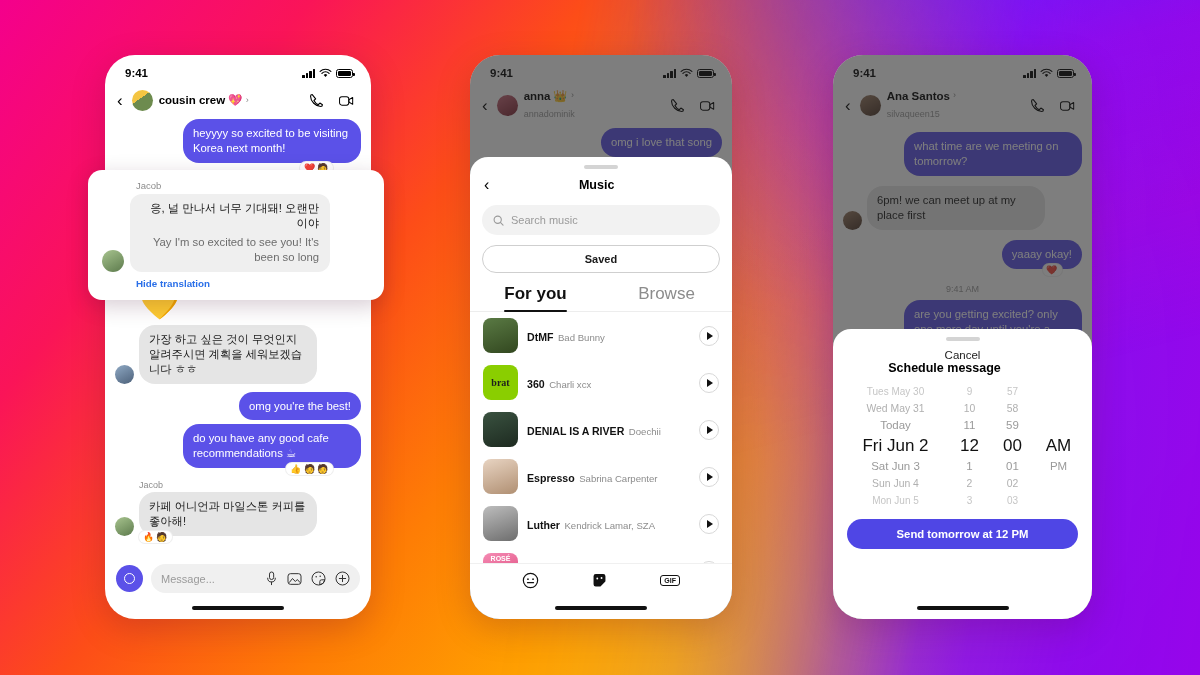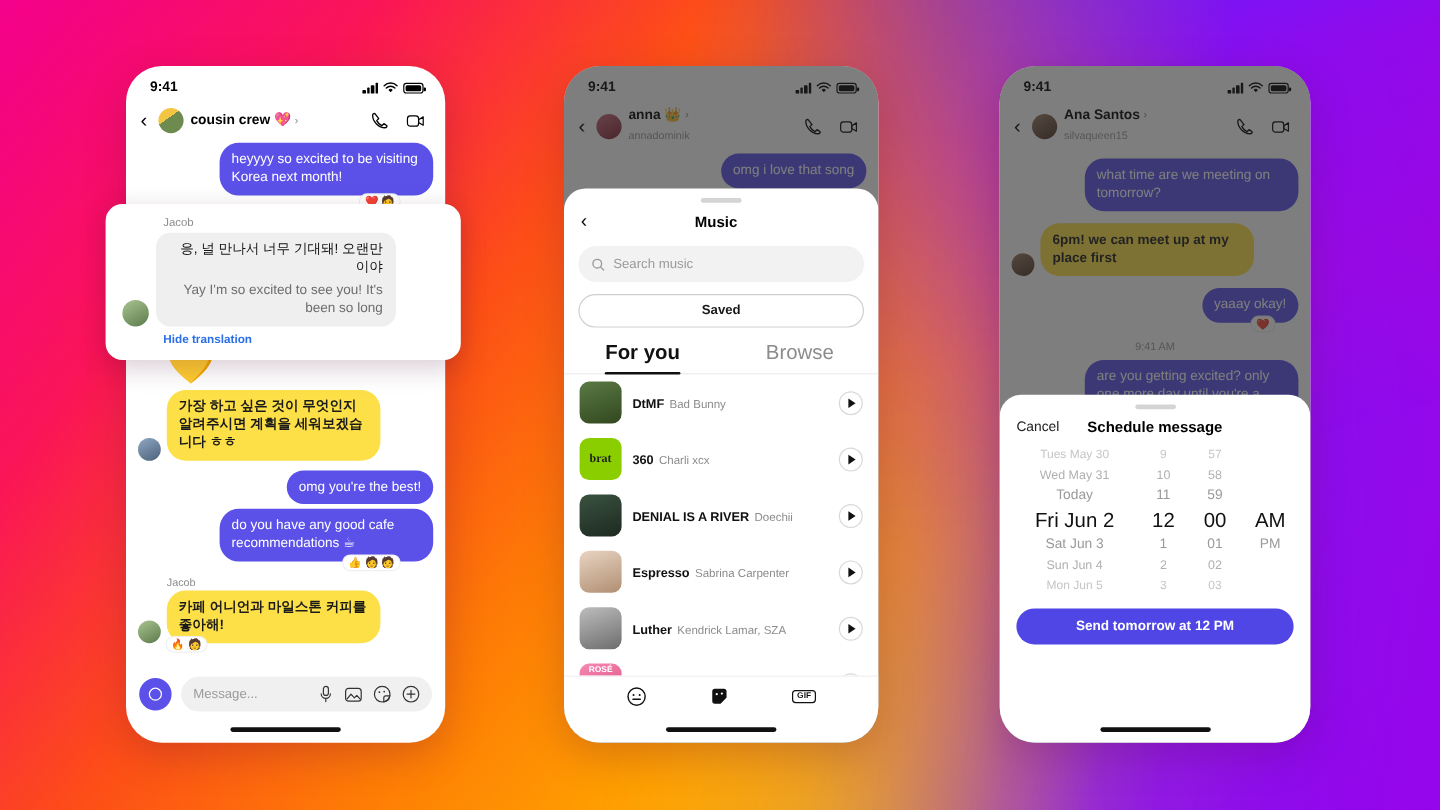--- a/index.html
+++ b/index.html
@@ -97,21 +97,21 @@
 
   
   .chat-body { padding: 0 10px; position: relative; }
   .row { display: flex; margin-bottom: 4px; align-items: flex-end; gap: 5px;}
   .row.out { justify-content: flex-end; }
   .bubble {
     max-width: 178px; padding: 7px 10px; border-radius: 16px;
     font-size: 11.3px; line-height: 1.32; word-wrap: break-word;
   }
   .bubble.out { background: #5B51E8; color: #fff; }
-  .bubble.in { background: #fde047; color: #1a1a1a; font-weight: bold; }
+  .bubble.in { background: #e5e5e5; color: #1a1a1a; }
   .msg-avatar { width: 19px; height: 19px; border-radius: 50%; flex:0 0 auto; }
   .reactions {
     display: inline-flex; align-items: center; gap: 1px;
     background: #fff; border-radius: 11px; padding: 1px 4px;
     font-size: 9px; box-shadow: 0 0 0 1px #efefef;
     margin-top: -5px; position: relative; z-index: 2;
   }
   .react-wrap { display:flex; }
   .react-wrap.out { justify-content: flex-end; padding-right: 28px; }
   .react-wrap.in { justify-content: flex-start; padding-left: 24px; }
@@ -209,21 +209,21 @@
   .pcol.date { width: 106px; } .pcol.hh { width: 42px; } .pcol.mm { width: 44px; } .pcol.ampm { width: 48px; }
   .pitem { font-size: 10px; color: #c6c6c6; height: 17px; line-height: 17px; white-space: nowrap;}
   .pitem.n1 { color: #b0b0b0; font-size: 10.4px;}
   .pitem.n2 { color: #9a9a9a; font-size: 11.5px;}
   .pitem.sel { color: #111; font-size: 17px; font-weight: normal; height: 24px; line-height: 24px;}
   .send-btn {
     margin: 8px 14px 0; height: 30px; background: #4F46E5; border-radius: 16px;
     display: flex; align-items: center; justify-content: center;
     color: #fff; font-size: 11.3px; font-weight: bold;
   }
-  .sched-head { display: flex; align-items: center; padding: 8px 14px 2px; }
+  .sched-head { display: flex; align-items: center; padding: 8px 30px 2px; flex-direction: column; }
   .sched-cancel { font-size: 11.5px; color: #222; }
   .sched-title { flex: 1; text-align: center; font-size: 12.5px; font-weight: bold; margin-left: -36px;}
   .time-sep { text-align: center; font-size: 9px; color: #9a9a9a; margin: 8px 0 6px;}
 </style>
 </head>
 <body>
 
 <div id="bg-violet"></div>
 <div id="bg-violet2"></div>
 

